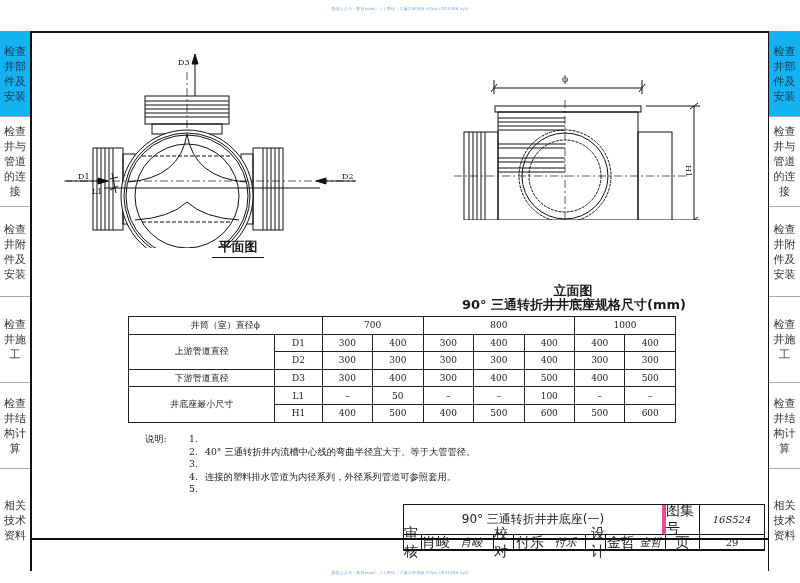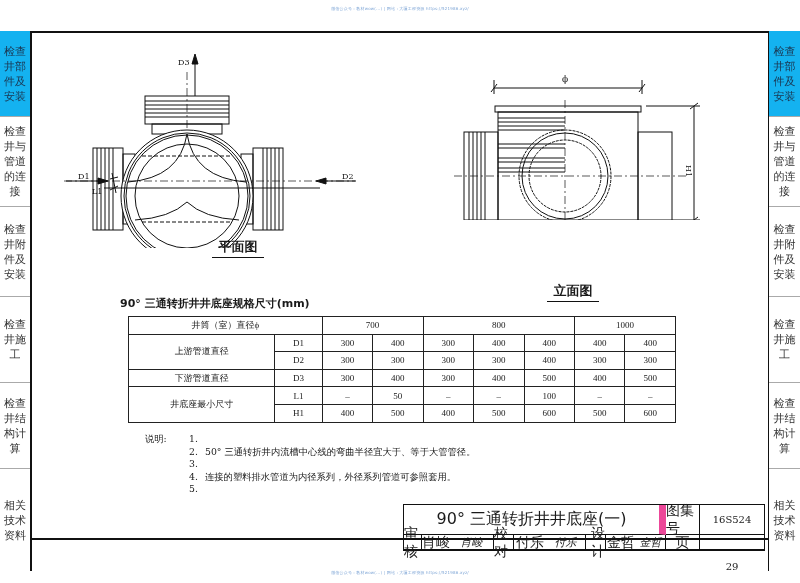--- a/index.html
+++ b/index.html
@@ -16,32 +16,32 @@
   .side-tab { position: absolute; left: 0; width: 100%; display: flex; align-items: center; justify-content: center; text-align: center; font-family: "DejaVu Sans", sans-serif; font-size: 11px; line-height: 15px; color: #333; border-bottom: 1px solid #aaa; padding: 0 2px; }
   .side-tab.active { background: #14b2f0; color: #1b3550; }
   .side-tab span { display: block; width: 24px; word-break: break-all; }
 
   .frame { position: absolute; left: 32px; top: 31px; width: 736px; height: 509px; border-top: 2px solid #111; border-bottom: 2px solid #111; }
 
   .drawing { position: absolute; }
   .drawing svg { display: block; }
   .view-label { position: absolute; font-family: "DejaVu Sans", sans-serif; font-size: 13px; font-weight: bold; text-align: center; border-bottom: 1.5px solid #111; padding-bottom: 1px; }
 
-  .table-title { position: absolute; left: 120px; top: 296px; width: 540px; text-align: left; font-family: "DejaVu Sans", sans-serif; font-size: 11px; font-weight: bold; }
-  table.spec { position: absolute; left: 128px; top: 316px; width: 548px; border-collapse: collapse; font-size: 9px; font-family: Liberation Serif, serif; }
+  .table-title { position: absolute; left: 146px; top: 296px; width: 540px; text-align: right; font-family: "DejaVu Sans", sans-serif; font-size: 13px; font-weight: bold; }
+  table.spec { position: absolute; left: 128px; top: 316px; width: 548px; border-collapse: collapse; font-size: 9px; }
   table.spec td { border: 1px solid #222; text-align: center; height: 17.6px; padding: 0; }
   table.spec { border: 1.6px solid #222; }
 
   .notes { position: absolute; left: 130px; top: 433px; font-size: 9.3px; line-height: 12.6px; }
   .notes .row { display: flex; white-space: nowrap; }
   .notes .lbl { width: 44px; margin-left: 15px; }
   .notes .num { width: 16px; }
 
   .titleblock { position: absolute; left: 403px; top: 504px; width: 362px; height: 47px; border: 1.5px solid #111; border-bottom: 2px solid #111; }
-  .tb-main { position: absolute; left: 0; top: 0; width: 262px; height: 30px; border-right: 7px solid #ec4899; border-bottom: 1px solid #111; display: flex; align-items: center; justify-content: center; font-family: "DejaVu Sans", sans-serif; font-size: 16px; }
+  .tb-main { position: absolute; left: 0; top: 0; width: 262px; height: 30px; border-right: 4px solid #ec4899; border-bottom: 1px solid #111; display: flex; align-items: center; justify-content: center; font-family: "DejaVu Sans", sans-serif; font-size: 12px; }
   .tb-cell { position: absolute; display: flex; align-items: center; justify-content: center; font-size: 14px; border-right: 1px solid #111; }
   .tb-cell.big { font-size: 10px; }
   .sig { font-family: "DejaVu Serif", serif; font-style: italic; font-size: 11px; }
 </style>
 </head>
 <body>
 
 <div class="watermark top">微信公众号：教材wow(...) | 网站：大疆工程资源 https://521986.xyz/</div>
 
 <div class="side-tabs left">
@@ -280,48 +280,48 @@
   </table>
 
 <div class="notes">
   <div class="row">
       <span class="lbl">说明:</span>
       <span class="num">1.</span>
     </div>
   <div class="row">
       <span class="lbl"></span>
       <span class="num">2.</span>
-      <span>50° 三通转折井内流槽中心线的弯曲半径宜大于、等于大管管径。</span>
+      <span>40° 三通转折井内流槽中心线的弯曲半径宜大于、等于大管管径。</span>
     </div>
   <div class="row">
       <span class="lbl"></span>
       <span class="num">3.</span>
     </div>
   <div class="row">
       <span class="lbl"></span>
       <span class="num">4.</span>
       <span>连接的塑料排水管道为内径系列，外径系列管道可参照套用。</span>
     </div>
   <div class="row">
       <span class="lbl"></span>
       <span class="num">5.</span>
     </div>
 </div>
 
 <div class="titleblock">
   <div class="tb-main">90° 三通转折井井底座(一)</div>
   <div class="tb-cell" style="left:262px;top:0;width:34px;height:30px;border-bottom:1px solid #111;">图集号</div>
-  <div class="tb-cell big" style="left:296px;top:0;width:64px;height:30px;border-right:none;border-bottom:1px solid #111;">16S524</div>
+  <div class="tb-cell big" style="left:296px;top:0;width:64px;height:30px;border-right:none;border-bottom:1px solid #111;font-style:italic;">16S524</div>
 
   <div class="tb-cell" style="left:0;top:30px;width:18px;height:15px;">审核</div>
   <div class="tb-cell" style="left:18px;top:30px;width:28px;height:15px;border-right:none;">肖峻</div>
   <div class="tb-cell sig" style="left:46px;top:30px;width:44px;height:15px;">肖峻</div>
   <div class="tb-cell" style="left:90px;top:30px;width:20px;height:15px;">校对</div>
   <div class="tb-cell" style="left:110px;top:30px;width:32px;height:15px;border-right:none;">付乐</div>
   <div class="tb-cell sig" style="left:142px;top:30px;width:40px;height:15px;">付乐</div>
   <div class="tb-cell" style="left:182px;top:30px;width:20px;height:15px;text-align:right;">设计</div>
   <div class="tb-cell" style="left:202px;top:30px;width:30px;height:15px;border-right:none;">金哲</div>
   <div class="tb-cell sig" style="left:232px;top:30px;width:30px;height:15px;">金哲</div>
   <div class="tb-cell" style="left:262px;top:30px;width:34px;height:15px;">页</div>
-  <div class="tb-cell big" style="left:296px;top:30px;width:64px;height:15px;border-right:none;margin-top:24px;">29</div>
+  <div class="tb-cell big" style="left:296px;top:30px;width:64px;height:15px;border-right:none;">29</div>
 </div>
 
 <div class="watermark bottom">微信公众号：教材wow(...) | 网站：大疆工程资源 https://521986.xyz/</div>
 
 </body></html>

